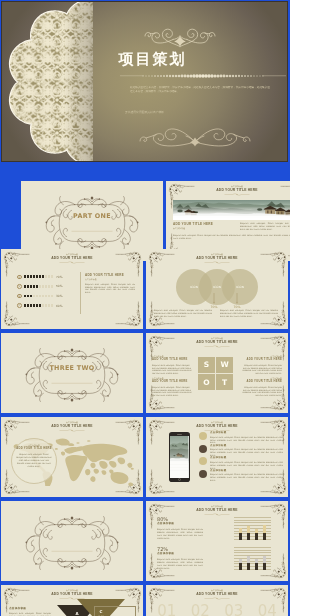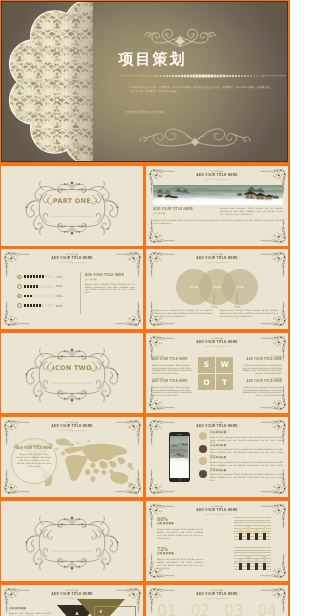--- a/index.html
+++ b/index.html
@@ -1,17 +1,17 @@
 <!DOCTYPE html>
 <html><head>
 <meta charset="utf-8">
 <style>
   html,body{margin:0;padding:0;}
   body{width:290px;height:616px;background:#ffffff;font-family:"Liberation Sans",sans-serif;overflow:hidden;}
-  #page{position:relative;width:290px;height:616px;background:#f97316;}
+  #page{position:relative;width:290px;height:616px;background:#1d4ed8;}
 
   
   .cover{position:absolute;left:1px;top:1px;width:287px;height:161px;overflow:hidden;
          background:radial-gradient(ellipse 52% 78% at 50% 50%, #a3986f 0%, #9a8f6c 28%, #8a8065 52%, #786e5b 72%, #6a6054 88%, #615849 100%);
          border:1px solid #3b342c;box-sizing:border-box;}
   .cover-title{position:absolute;left:8px;top:48px;width:100%;text-align:center;color:#fffdf4;
       font-size:15px;font-weight:bold;letter-spacing:2px;font-family:"DejaVu Sans",sans-serif;}
   .cover-sub{position:absolute;left:128px;top:84px;width:140px;color:#d9cfae;font-size:2.6px;line-height:4.4px;
       text-align:justify;font-family:"DejaVu Sans",sans-serif;}
   .cover-foot{position:absolute;left:0;top:108px;width:100%;text-align:center;color:#cfc5a4;font-size:2.8px;
@@ -19,21 +19,21 @@
   .dotline{position:absolute;left:118px;top:70px;}
   .cover-orn{position:absolute;left:-1px;top:-1px;}
   .fl-top{position:absolute;left:130px;top:23px;}
   .fl-bot{position:absolute;left:118px;top:122px;}
 
 
   
   .slide{position:absolute;background:#e9e5d2;overflow:hidden;box-sizing:border-box;}
   .c1{left:1px;width:142px;}
   .c2{left:146px;width:142px;}
-  .r1{top:166px;} .r2{top:249px;} .r3{top:333px;} .r4{top:417px;} .r5{top:501px;} .r6{top:585px;}
+  .r1{top:181px;margin-left:20px;} .r2{top:249px;} .r3{top:333px;} .r4{top:417px;} .r5{top:501px;} .r6{top:585px;}
   .slide{height:80px;}
   .sh{position:absolute;left:0;top:3.5px;width:100%;text-align:center;}
   .sh .th{font-size:3.3px;color:#6b6043;font-weight:bold;letter-spacing:0.2px;display:block;line-height:4.6px;}
   .corn{position:absolute;width:28px;height:26px;}
   .corn.tl{left:1.5px;top:2px;}
   .corn.tr{right:1.5px;top:2px;transform:scaleX(-1);}
   .corn.bl{left:1.5px;bottom:2px;transform:scaleY(-1);}
   .corn.br{right:1.5px;bottom:2px;transform:scale(-1,-1);}
   .oval{position:absolute;left:21px;top:10px;}
 
@@ -1052,21 +1052,21 @@
           <circle cx="116.8" cy="32.4" r="0.85"></circle>
     <circle cx="17.0" cy="54.6" r="0.85"></circle>
           <circle cx="105.0" cy="54.6" r="0.85"></circle>
     <circle cx="44.8" cy="15.6" r="0.55"></circle>
           <circle cx="77.2" cy="15.6" r="0.55"></circle>
     <circle cx="44.8" cy="50.4" r="0.55"></circle>
           <circle cx="77.2" cy="50.4" r="0.55"></circle>
   </g>
   <line x1="36" y1="41.5" x2="86" y2="41.5" stroke="#c3af86" stroke-width="0.4"></line>
 </svg>
-    <div class="partlbl">ICON TWO</div>
+    <div class="partlbl">THREE TWO</div>
   </div>
   <div class="slide c2 r3">
     <svg class="corn tl" viewBox="0 0 30 28">
   <g stroke="#6d6048" fill="none" stroke-width="0.42" stroke-linecap="round">
     <path d="M9.5 2.4 C13 2.2,16 3.0,19 3.6 L28 3.6"></path>
     <path d="M2.8 9.2 C2.6 12.5,3.2 15.5,3.8 18.5 L3.8 27"></path>
     <path d="M8.0 4.6 C10.4 5.9,12.0 7.6,12.8 9.6"></path>
     <path d="M5.0 7.0 C6.3 9.3,8.0 10.9,10.2 11.8"></path>
   </g>
   <g fill="#564a36">

